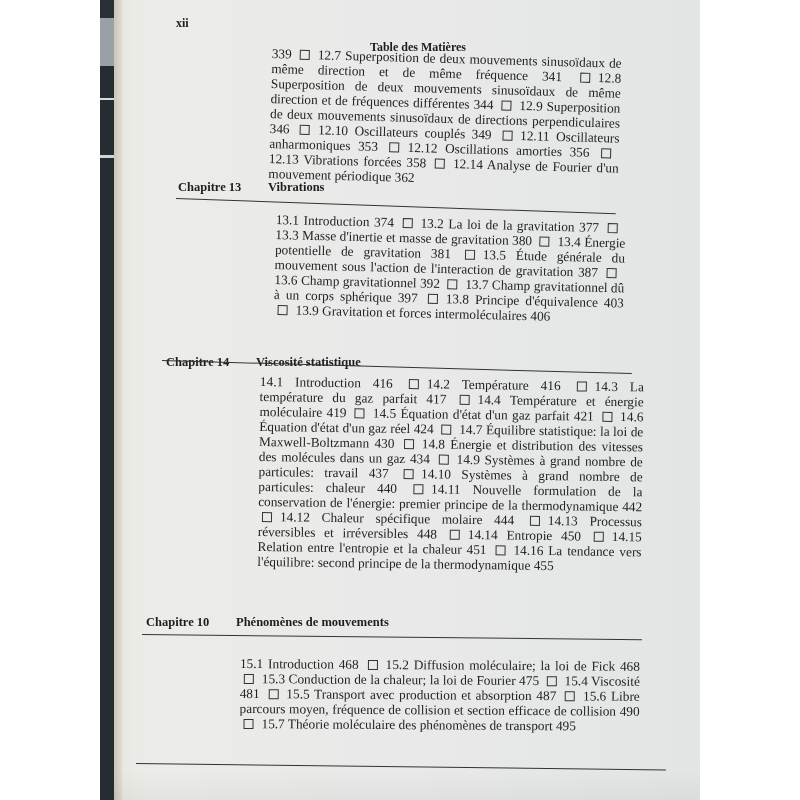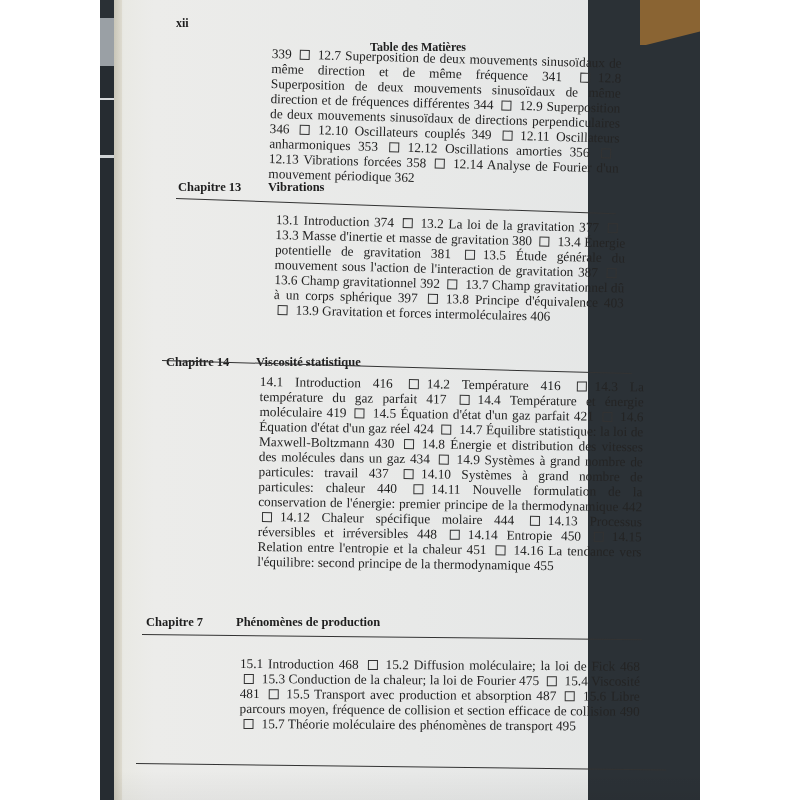--- a/index.html
+++ b/index.html
@@ -17,21 +17,21 @@
     .keyboard-strip {
       position: absolute; left: 0; top: 0; width: 18px; height: 800px;
       background: linear-gradient(#2a3035 0 18px, #9aa0a5 18px 66px, #262c31 66px 98px, #d7dadc 98px 100px, #262c31 100px 155px, #cfd3d5 155px 158px, #262c31 158px 800px);
     }
     .wood {
       position: absolute; right: 0; top: 0; width: 60px; height: 45px;
       background: #8a6433;
       clip-path: polygon(0 0, 100% 0, 100% 70%, 10% 100%, 0 100%);
     }
     .page {
-      position: absolute; left: 14px; top: 0; width: 474px; height: 800px;
+      position: absolute; left: 14px; top: 0; width: 586px; height: 800px;
       background: linear-gradient(90deg, #dcdbd2 0px, #e9e9e4 10px, #ececea 40px, #e8e9e8 300px, #e3e5e5 586px);
       color: #1e1e1e;
     }
     .page-edge {
       position: absolute; left: 0; top: 0; width: 8px; height: 800px;
       background: linear-gradient(90deg, #c9c6b8, #dedbd0);
     }
     .page-header {
       position: absolute; top: 16px; left: 0; width: 586px; height: 20px;
     }
@@ -88,22 +88,22 @@
     <div class="entries" id="block-1" style="left:162px; top:212px; width:350px; transform: rotate(1.4deg); transform-origin: left top;"><span>13.1 Introduction 374</span> <span class="sq"></span><span>13.2 La loi de la gravitation 377</span> <span class="sq"></span><span>13.3 Masse d'inertie et masse de gravitation 380</span> <span class="sq"></span><span>13.4 Énergie potentielle de gravitation 381</span> <span class="sq"></span><span>13.5 Étude générale du mouvement sous l'action de l'interaction de gravitation 387</span> <span class="sq"></span><span>13.6 Champ gravitationnel 392</span> <span class="sq"></span><span>13.7 Champ gravitationnel dû à un corps sphérique 397</span> <span class="sq"></span><span>13.8 Principe d'équivalence 403</span> <span class="sq"></span><span>13.9 Gravitation et forces intermoléculaires 406</span></div>
 
     <div class="chapter-head" style="left:52px; top:342px;margin-top:13px;">
       <span class="num">Chapitre 14</span>
       <span>Viscosité statistique</span>
     </div>
     <div class="rule" style="left:48px; top:360px; width:470px; transform: rotate(1.6deg);"></div>
     <div class="entries" id="block-2" style="left:146px; top:374px; width:384px; transform: rotate(0.8deg); transform-origin: left top;"><span>14.1 Introduction 416</span> <span class="sq"></span><span>14.2 Température 416</span> <span class="sq"></span><span>14.3 La température du gaz parfait 417</span> <span class="sq"></span><span>14.4 Température et énergie moléculaire 419</span> <span class="sq"></span><span>14.5 Équation d'état d'un gaz parfait 421</span> <span class="sq"></span><span>14.6 Équation d'état d'un gaz réel 424</span> <span class="sq"></span><span>14.7 Équilibre statistique: la loi de Maxwell-Boltzmann 430</span> <span class="sq"></span><span>14.8 Énergie et distribution des vitesses des molécules dans un gaz 434</span> <span class="sq"></span><span>14.9 Systèmes à grand nombre de particules: travail 437</span> <span class="sq"></span><span>14.10 Systèmes à grand nombre de particules: chaleur 440</span> <span class="sq"></span><span>14.11 Nouvelle formulation de la conservation de l'énergie: premier principe de la thermodynamique 442</span> <span class="sq"></span><span>14.12 Chaleur spécifique molaire 444</span> <span class="sq"></span><span>14.13 Processus réversibles et irréversibles 448</span> <span class="sq"></span><span>14.14 Entropie 450</span> <span class="sq"></span><span>14.15 Relation entre l'entropie et la chaleur 451</span> <span class="sq"></span><span>14.16 La tendance vers l'équilibre: second principe de la thermodynamique 455</span></div>
 
     <div class="chapter-head" style="left:32px; top:615px;">
-      <span class="num">Chapitre 7</span>
-      <span>Phénomènes de production</span>
+      <span class="num">Chapitre 10</span>
+      <span>Phénomènes de mouvements</span>
     </div>
     <div class="rule" style="left:28px; top:634px; width:500px; transform: rotate(0.6deg);"></div>
     <div class="entries" id="block-3" style="left:126px; top:656px; width:400px; transform: rotate(0.4deg); transform-origin: left top;"><span>15.1 Introduction 468</span> <span class="sq"></span><span>15.2 Diffusion moléculaire; la loi de Fick 468</span> <span class="sq"></span><span>15.3 Conduction de la chaleur; la loi de Fourier 475</span> <span class="sq"></span><span>15.4 Viscosité 481</span> <span class="sq"></span><span>15.5 Transport avec production et absorption 487</span> <span class="sq"></span><span>15.6 Libre parcours moyen, fréquence de collision et section efficace de collision 490</span> <span class="sq"></span><span>15.7 Théorie moléculaire des phénomènes de transport 495</span></div>
     <div class="rule" style="left:22px; top:763px; width:530px; transform: rotate(0.7deg);"></div>
 
     <div class="bottom-shade"></div>
   </div>
 </div>
 
 </body></html>

